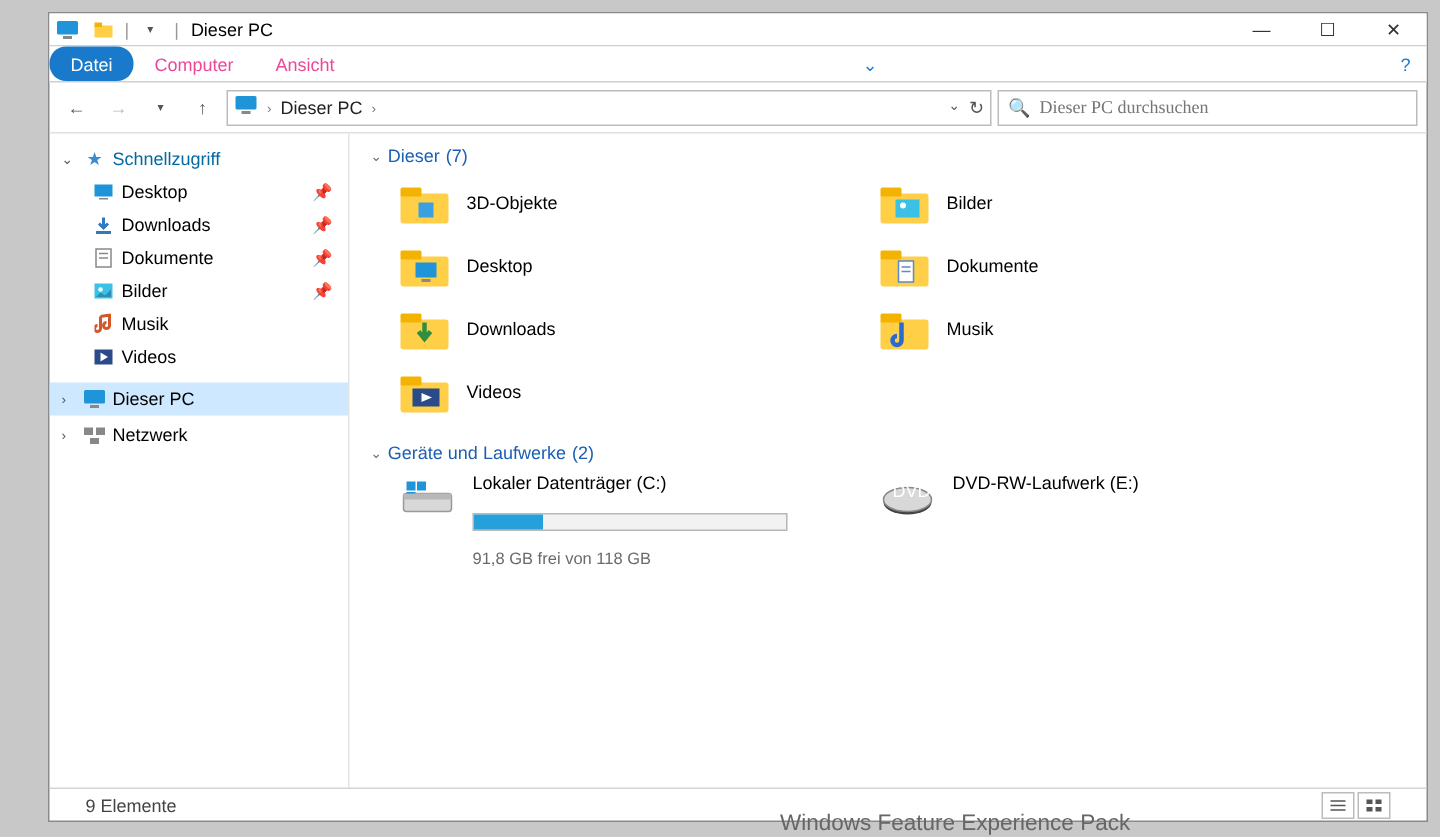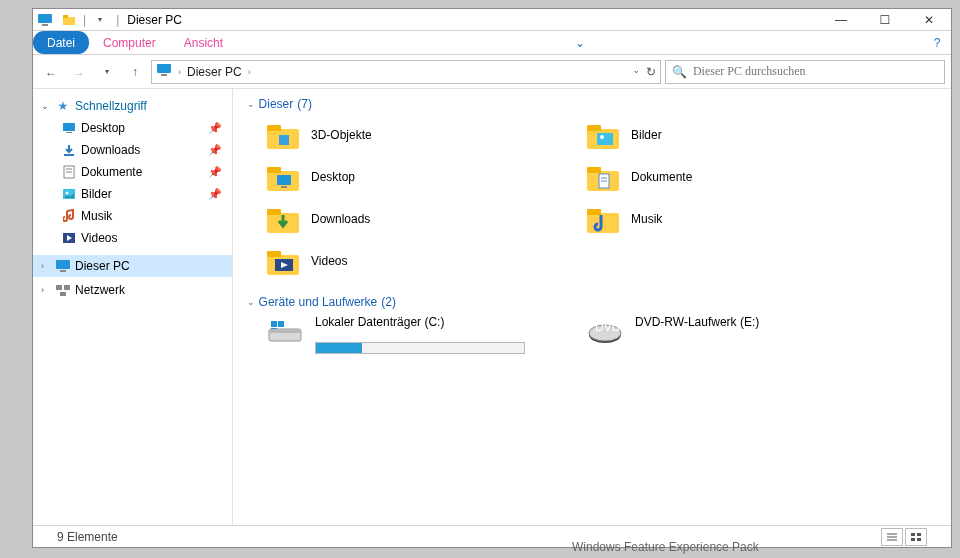--- a/index.html
+++ b/index.html
@@ -319,20 +319,21 @@
                 <rect x="6" y="4" width="6" height="6" fill="#2094d8"></rect>
                 <rect x="13" y="4" width="6" height="6" fill="#2094d8"></rect>
                 <rect x="6" y="11" width="6" height="1" fill="#2094d8"></rect>
               </svg>
             </span>
             <div class="drive-body">
               <span>Lokaler Datenträger (C:)</span>
               <div class="drive-bar">
                 <div class="drive-fill" style="width:22%"></div>
               </div>
+              <span class="drive-sub">91,8 GB frei von 118 GB</span>
             </div>
           </div>
           <div class="drive-item">
             <span class="drive-ico">
               <svg width="40" height="30">
                 <ellipse cx="20" cy="18" rx="16" ry="8" fill="#444"></ellipse>
                 <ellipse cx="20" cy="16" rx="16" ry="8" fill="#d8d8d8" stroke="#888"></ellipse>
                 <text x="10" y="14" font-size="7" fill="#fff">DVD</text>
               </svg>
             </span>
@@ -359,13 +360,13 @@
             <rect x="1" y="1" width="4" height="3" fill="#555"></rect>
             <rect x="7" y="1" width="4" height="3" fill="#555"></rect>
             <rect x="1" y="6" width="4" height="3" fill="#555"></rect>
             <rect x="7" y="6" width="4" height="3" fill="#555"></rect>
           </svg>
       </div>
     </div>
   </div>
 </div>
 
-<div style="position:absolute; left:572px; top:540px; color:#666; font-size:12px">Windows Feature Experience Pack</div>
+<div style="position:absolute; left:520px; top:540px; color:#666; font-size:15px">Windows Feature Experience Pack</div>
 
 </body></html>

